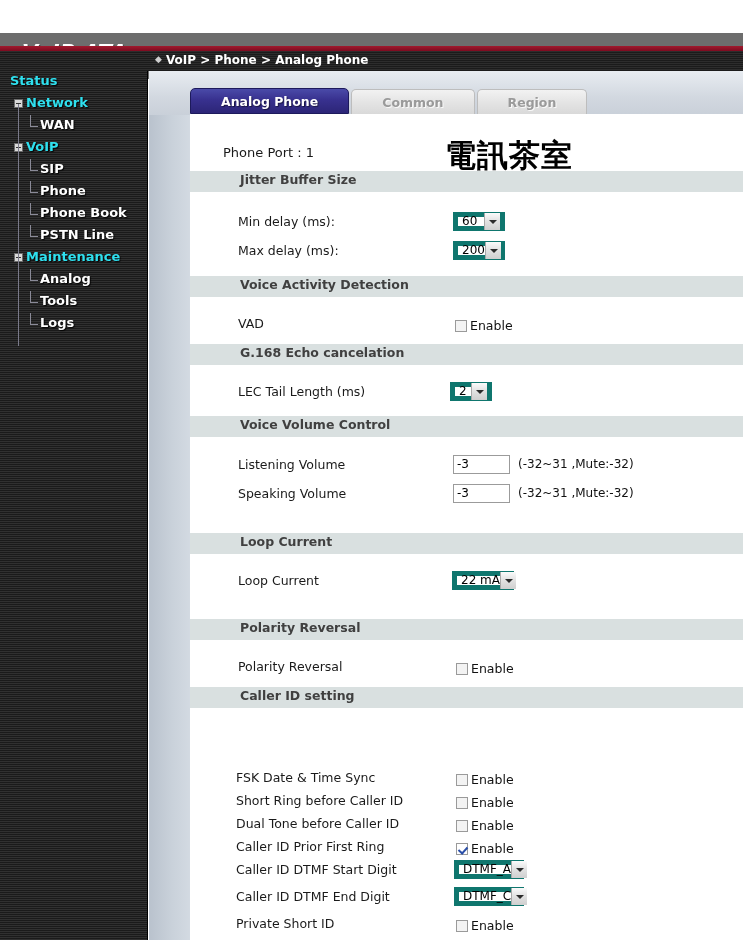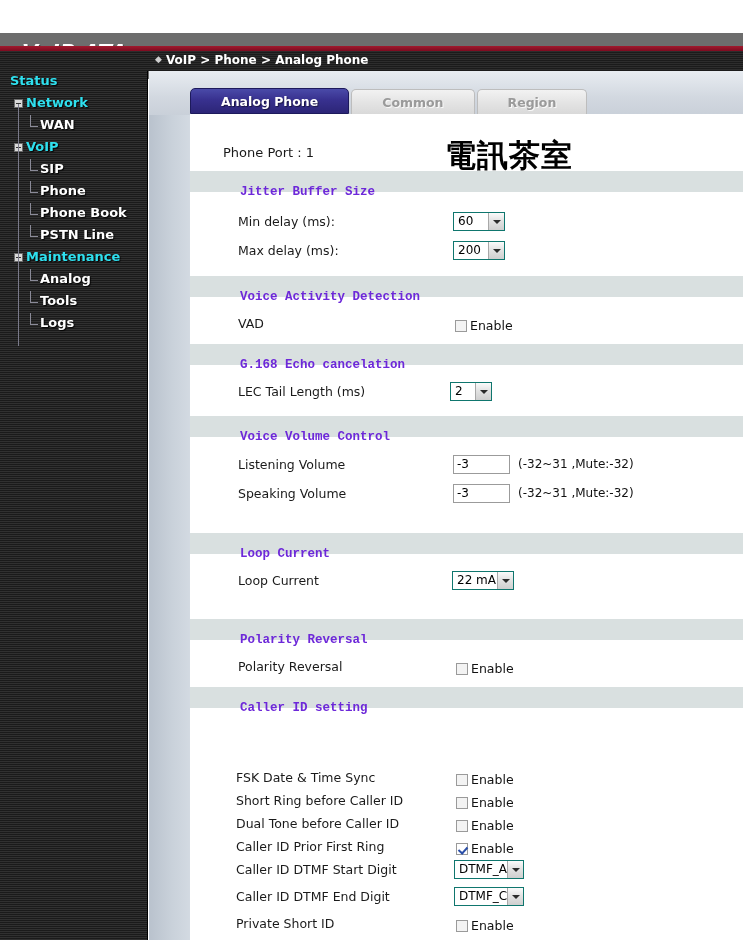--- a/index.html
+++ b/index.html
@@ -144,38 +144,38 @@
     font-size: 31px; font-weight: bold; color: #000000;
     letter-spacing: 1px;
     font-family: "DejaVu Sans", "Liberation Sans", sans-serif;
   }
 
   .sec-head {
     position: absolute; left: 0; width: 553px; height: 21px;
     background: #d9e0e0;
   }
   .sec-head span {
-    position: absolute; left: 50px; top: 14px;
-    font-size: 12.5px; font-weight: bold; color: #6d28d9; font-family: Liberation Mono, monospace;
+    position: absolute; left: 50px; top: 1px;
+    font-size: 12.5px; font-weight: bold; color: #404040;
   }
 
   .row { position: absolute; left: 0; width: 517px; height: 22px; }
   .row .lbl {
     position: absolute; top: 2px;
     font-size: 12.5px; color: #1a1a1a; white-space: nowrap;
   }
   .lbl.indent1 { left: 48px; }
   .lbl.indent2 { left: 46px; }
 
   
   .sel {
     position: absolute; top: 0px;
     height: 19px;
     background: #ffffff;
-    border: 1px solid #0f766e;
+    border: 5px solid #0f766e;
     display: flex; align-items: center;
   }
   .sel .val {
     font-size: 12px; color: #000; padding-left: 4px;
     white-space: nowrap; flex: 1; line-height: 17px;
   }
   .sel .arrow {
     width: 16px; height: 17px; flex: 0 0 16px;
     background: linear-gradient(to bottom, #fbfbfb 0%, #e3e3e3 45%, #cfcfcf 100%);
     border-left: 1px solid #a8a8a8;

